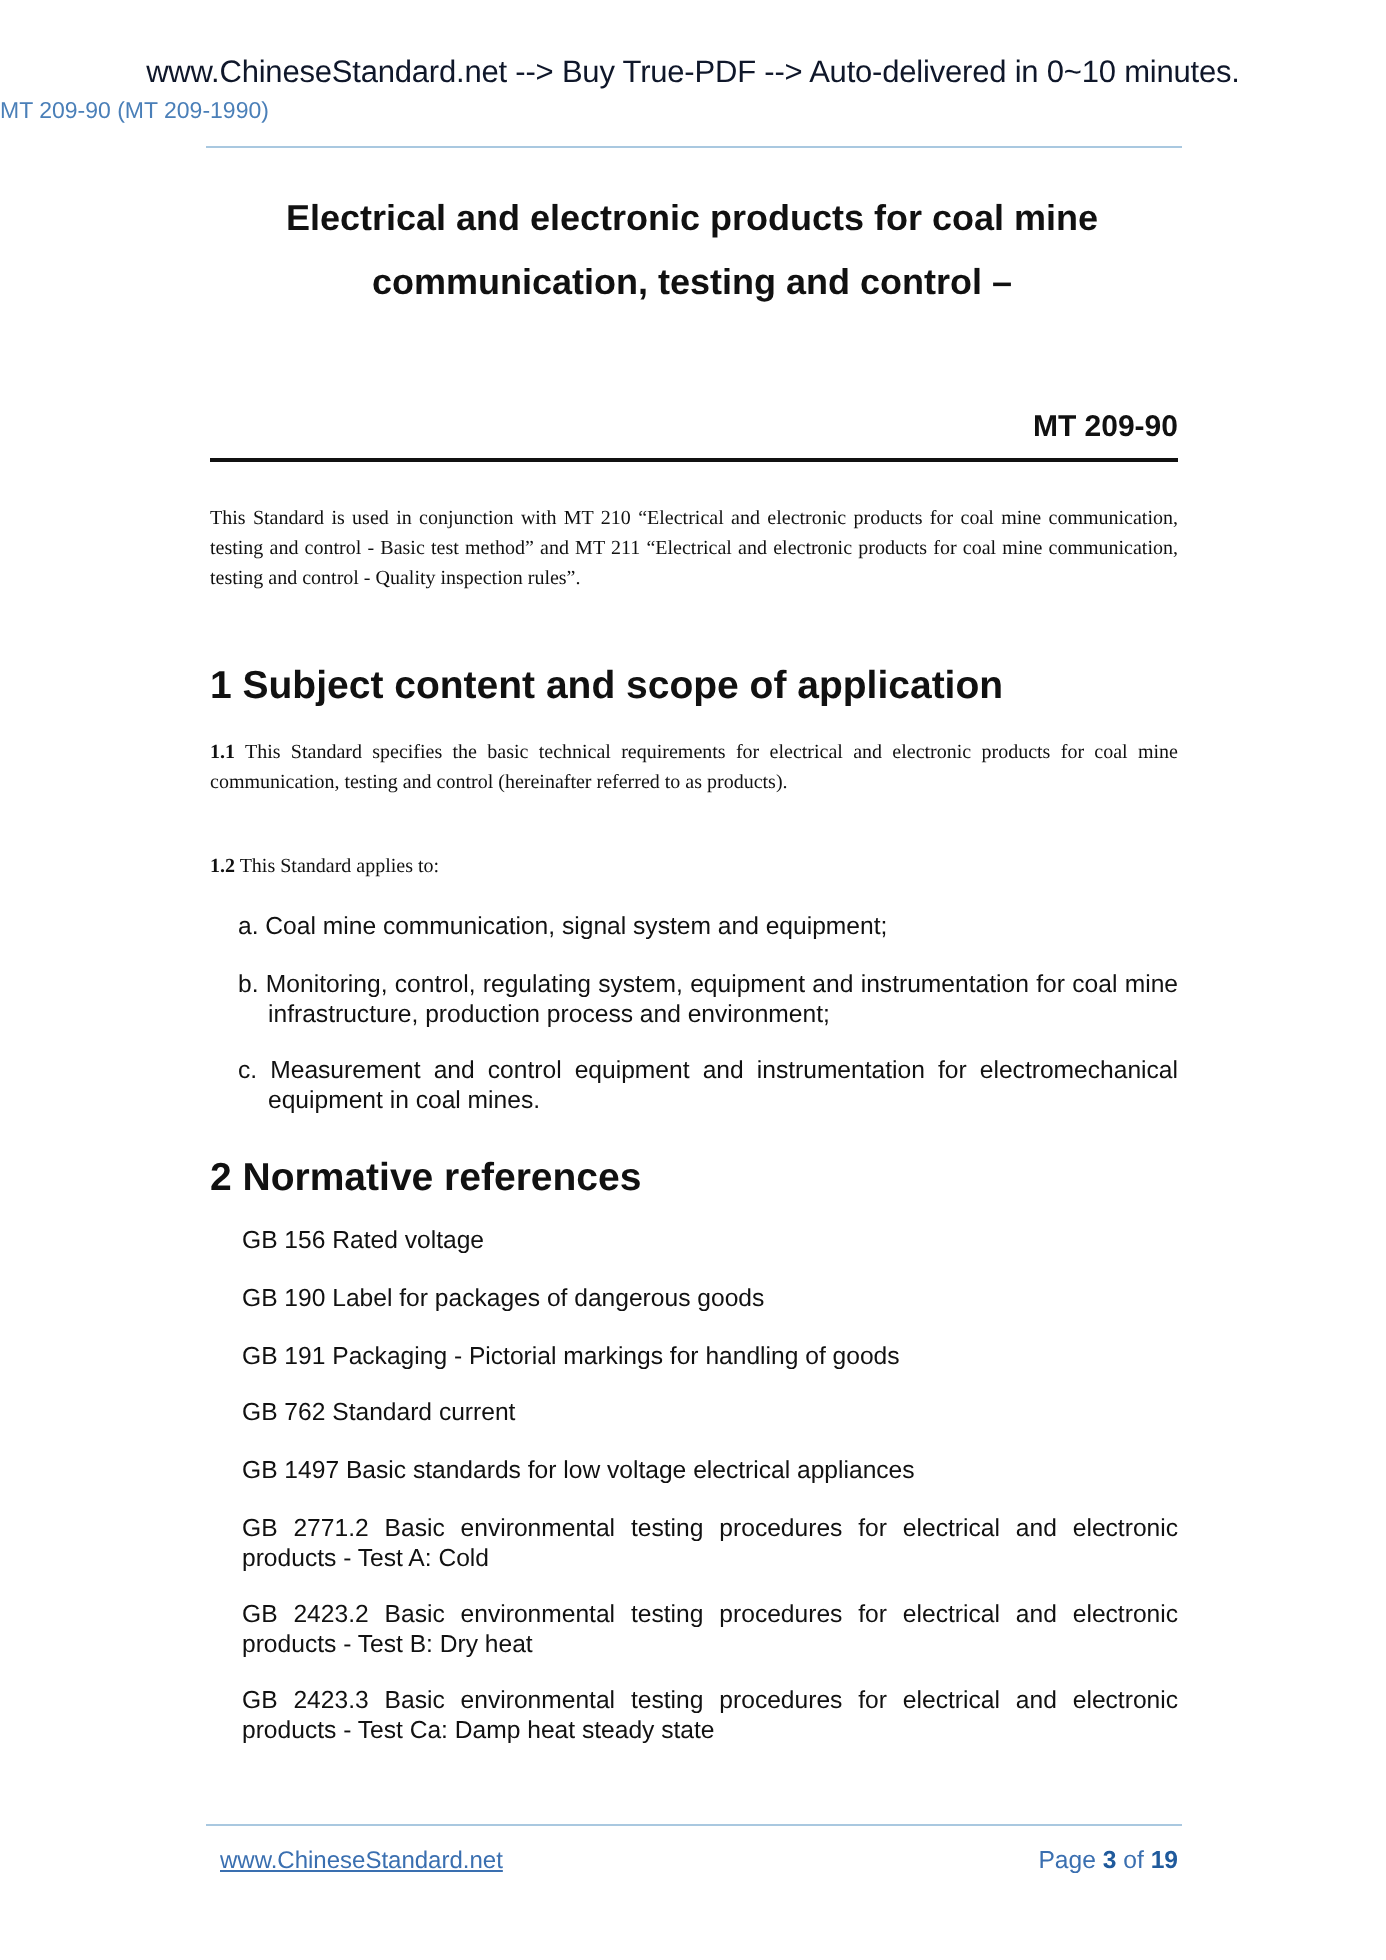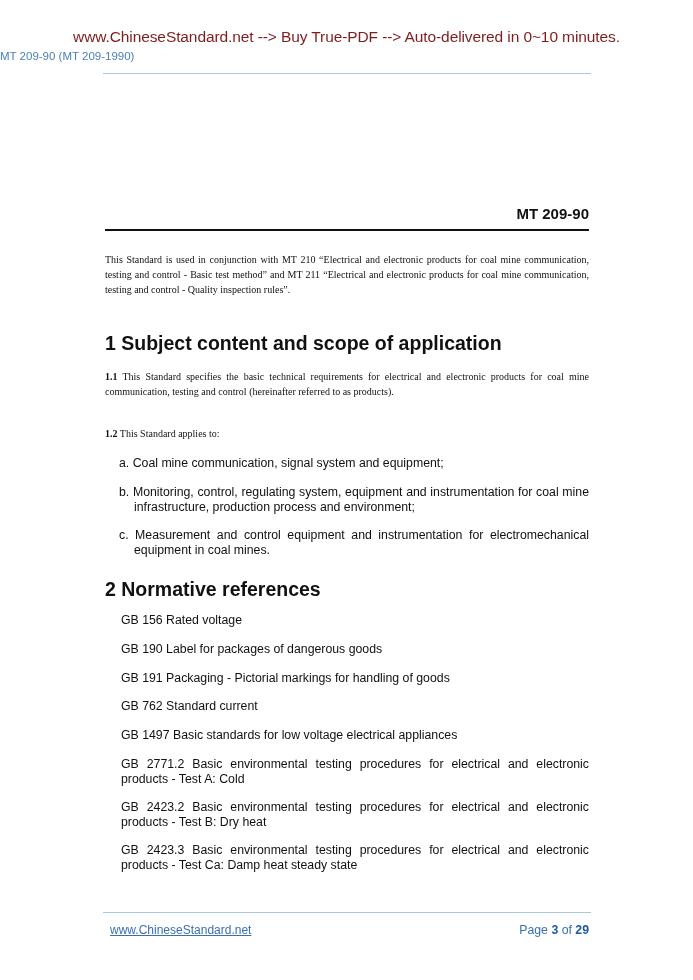--- a/index.html
+++ b/index.html
@@ -15,21 +15,21 @@
       font-family: "Liberation Sans", sans-serif;
       color: #111111;
     }
     .banner {
       position: absolute;
       top: 28px;
       left: 0;
       width: 693px;
       text-align: center;
       font-size: 15.5px;
-      color: #7f1d1d;
+      color: #0f172a;
       letter-spacing: -0.1px;
       line-height: 18px;
     }
     .subbanner {
       position: absolute;
       top: 49px;
       left: 0;
       width: 693px;
       text-align: left;
       font-size: 11.5px;
@@ -153,20 +153,22 @@
     .footer-page .num { font-weight: bold; color: #1f5a9c; }
   </style>
 </head>
 <body>
 
 <div class="banner">www.ChineseStandard.net --&gt; Buy True-PDF --&gt; Auto-delivered in 0~10 minutes.</div>
 <div class="subbanner">MT 209-90 (MT 209-1990)</div>
 <div class="header-rule"></div>
 
 <div class="doc-title">
+  <div>Electrical and electronic products for coal mine</div>
+  <div>communication, testing and control –</div>
 </div>
 
 <div class="doc-code">MT 209-90</div>
 <div class="title-rule"></div>
 
 <div class="body-text intro">This Standard is used in conjunction with MT 210 “Electrical and electronic products for coal mine communication, testing and control - Basic test method” and MT 211 “Electrical and electronic products for coal mine communication, testing and control - Quality inspection rules”.</div>
 
 <div class="h1 sec1">1 Subject content and scope of application</div>
 
 <div class="body-text p11"><span class="bold">1.1</span><span> This Standard specifies the basic technical requirements for electrical and electronic products for coal mine communication, testing and control (hereinafter referred to as products).</span></div>
@@ -183,13 +185,13 @@
 <div class="ref ref-1">GB 190 Label for packages of dangerous goods</div>
 <div class="ref ref-2">GB 191 Packaging - Pictorial markings for handling of goods</div>
 <div class="ref ref-3">GB 762 Standard current</div>
 <div class="ref ref-4">GB 1497 Basic standards for low voltage electrical appliances</div>
 <div class="ref ref-5">GB 2771.2 Basic environmental testing procedures for electrical and electronic products - Test A: Cold</div>
 <div class="ref ref-6">GB 2423.2 Basic environmental testing procedures for electrical and electronic products - Test B: Dry heat</div>
 <div class="ref ref-7">GB 2423.3 Basic environmental testing procedures for electrical and electronic products - Test Ca: Damp heat steady state</div>
 
 <div class="footer-rule"></div>
 <a class="footer-link">www.ChineseStandard.net</a>
-<div class="footer-page"><span>Page </span><span class="num">3</span><span> of </span><span class="num">29</span></div>
+<div class="footer-page"><span>Page </span><span class="num">3</span><span> of </span><span class="num">19</span></div>
 
 </body></html>

